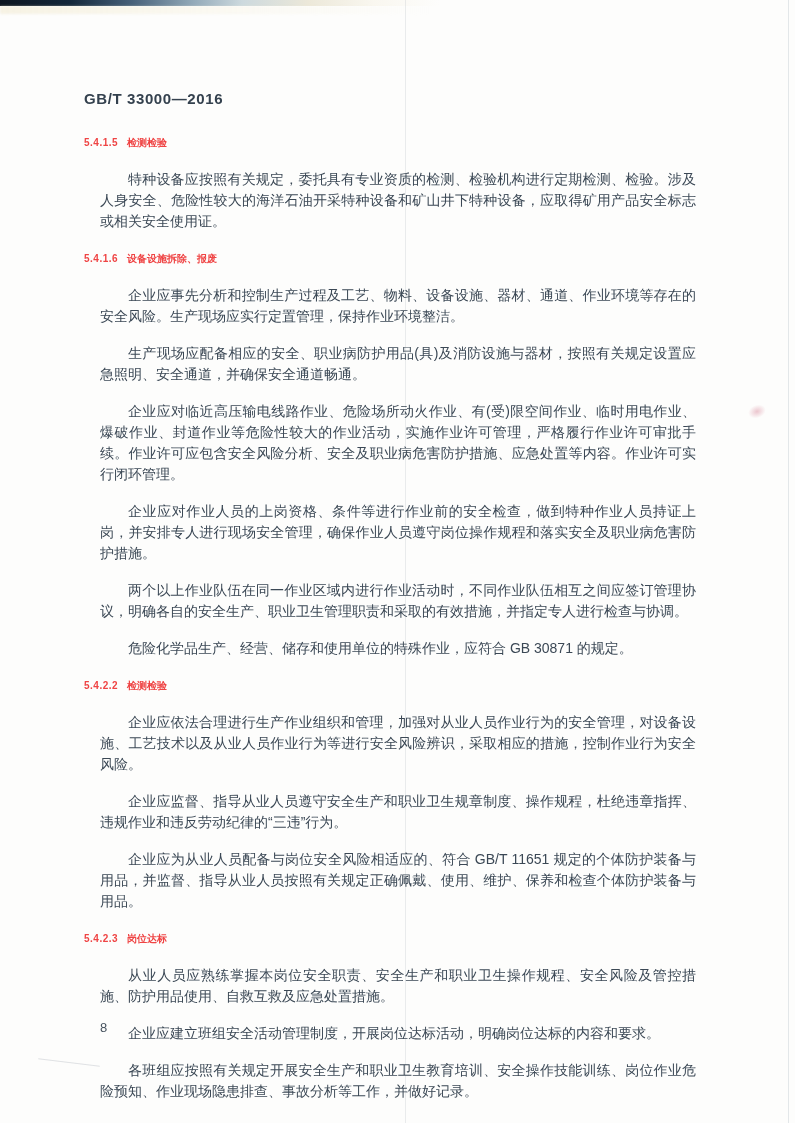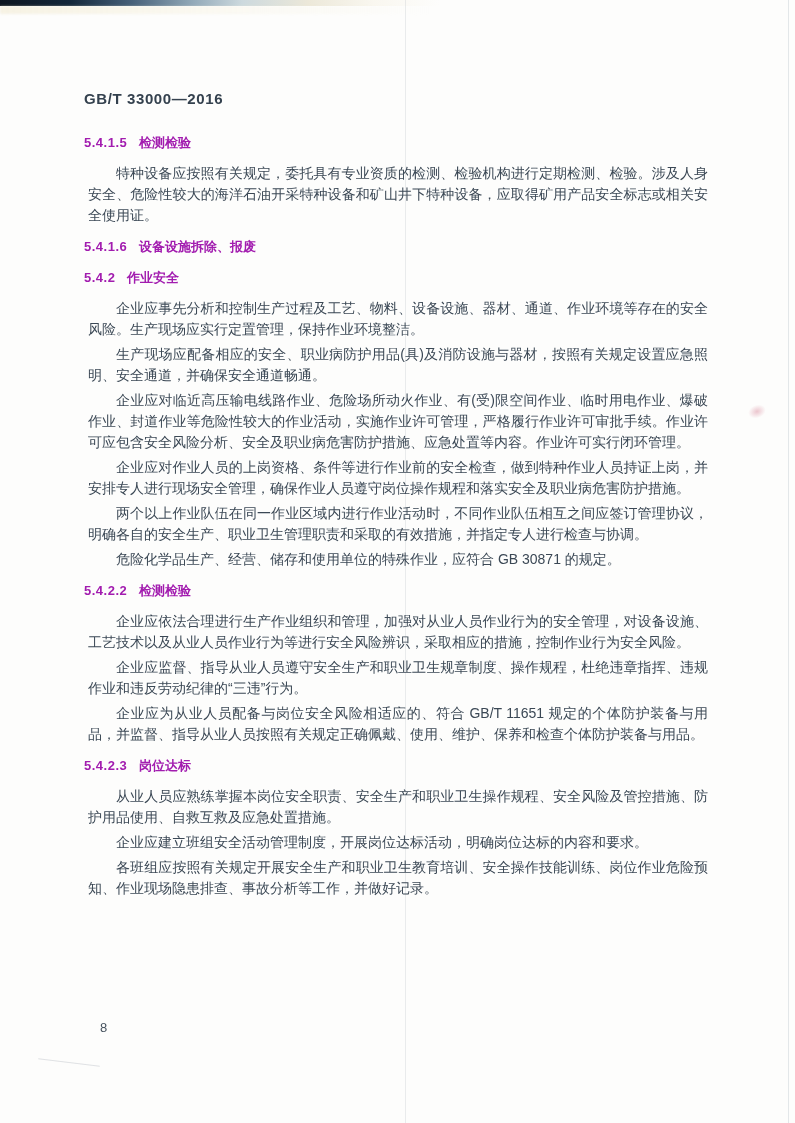--- a/index.html
+++ b/index.html
@@ -68,32 +68,32 @@
   }
   .header-code {
     font-size: 15px;
     font-weight: 700;
     letter-spacing: 0.6px;
     color: #34414e;
     line-height: 21px;
     margin-bottom: 23px;
   }
   .sec-heading {
-    font-size: 13px;
+    font-size: 10px;
     font-weight: 700;
-    color: #a21caf;
+    color: #ef4444;
     line-height: 21px;
     margin: 10px 0 10px;
   }
   .sec-heading .sec-num {
     margin-right: 0.9em;
     letter-spacing: 0.5px;
   }
   .body-para {
-    margin: 4px;
+    margin: 16px;
     font-size: 14px;
     line-height: 21px;
     text-indent: 2em;
     text-align: justify;
     color: #3b4855;
   }
   .page-number {
     position: absolute;
     left: 100px; top: 1020px;
     font-size: 13px;
@@ -110,21 +110,20 @@
   <div class="scan-edge-right"></div>
   <div class="scan-mark-pink"></div>
   <div class="scan-scratch"></div>
 
   <div class="content">
     <div class="header-code">GB/T 33000—2016</div>
     <div>
         <div class="sec-heading"><span class="sec-num">5.4.1.5</span><span class="sec-title">检测检验</span></div>
         <p class="body-para">特种设备应按照有关规定，委托具有专业资质的检测、检验机构进行定期检测、检验。涉及人身安全、危险性较大的海洋石油开采特种设备和矿山井下特种设备，应取得矿用产品安全标志或相关安全使用证。</p>
         <div class="sec-heading"><span class="sec-num">5.4.1.6</span><span class="sec-title">设备设施拆除、报废</span></div>
-        <div class="sec-heading level2"><span class="sec-num">5.4.2</span><span class="sec-title">作业安全</span></div>
         <p class="body-para">企业应事先分析和控制生产过程及工艺、物料、设备设施、器材、通道、作业环境等存在的安全风险。生产现场应实行定置管理，保持作业环境整洁。</p>
         <p class="body-para">生产现场应配备相应的安全、职业病防护用品(具)及消防设施与器材，按照有关规定设置应急照明、安全通道，并确保安全通道畅通。</p>
         <p class="body-para">企业应对临近高压输电线路作业、危险场所动火作业、有(受)限空间作业、临时用电作业、爆破作业、封道作业等危险性较大的作业活动，实施作业许可管理，严格履行作业许可审批手续。作业许可应包含安全风险分析、安全及职业病危害防护措施、应急处置等内容。作业许可实行闭环管理。</p>
         <p class="body-para">企业应对作业人员的上岗资格、条件等进行作业前的安全检查，做到特种作业人员持证上岗，并安排专人进行现场安全管理，确保作业人员遵守岗位操作规程和落实安全及职业病危害防护措施。</p>
         <p class="body-para">两个以上作业队伍在同一作业区域内进行作业活动时，不同作业队伍相互之间应签订管理协议，明确各自的安全生产、职业卫生管理职责和采取的有效措施，并指定专人进行检查与协调。</p>
         <p class="body-para">危险化学品生产、经营、储存和使用单位的特殊作业，应符合 GB 30871 的规定。</p>
         <div class="sec-heading"><span class="sec-num">5.4.2.2</span><span class="sec-title">检测检验</span></div>
         <p class="body-para">企业应依法合理进行生产作业组织和管理，加强对从业人员作业行为的安全管理，对设备设施、工艺技术以及从业人员作业行为等进行安全风险辨识，采取相应的措施，控制作业行为安全风险。</p>
         <p class="body-para">企业应监督、指导从业人员遵守安全生产和职业卫生规章制度、操作规程，杜绝违章指挥、违规作业和违反劳动纪律的“三违”行为。</p>
         <p class="body-para">企业应为从业人员配备与岗位安全风险相适应的、符合 GB/T 11651 规定的个体防护装备与用品，并监督、指导从业人员按照有关规定正确佩戴、使用、维护、保养和检查个体防护装备与用品。</p>

